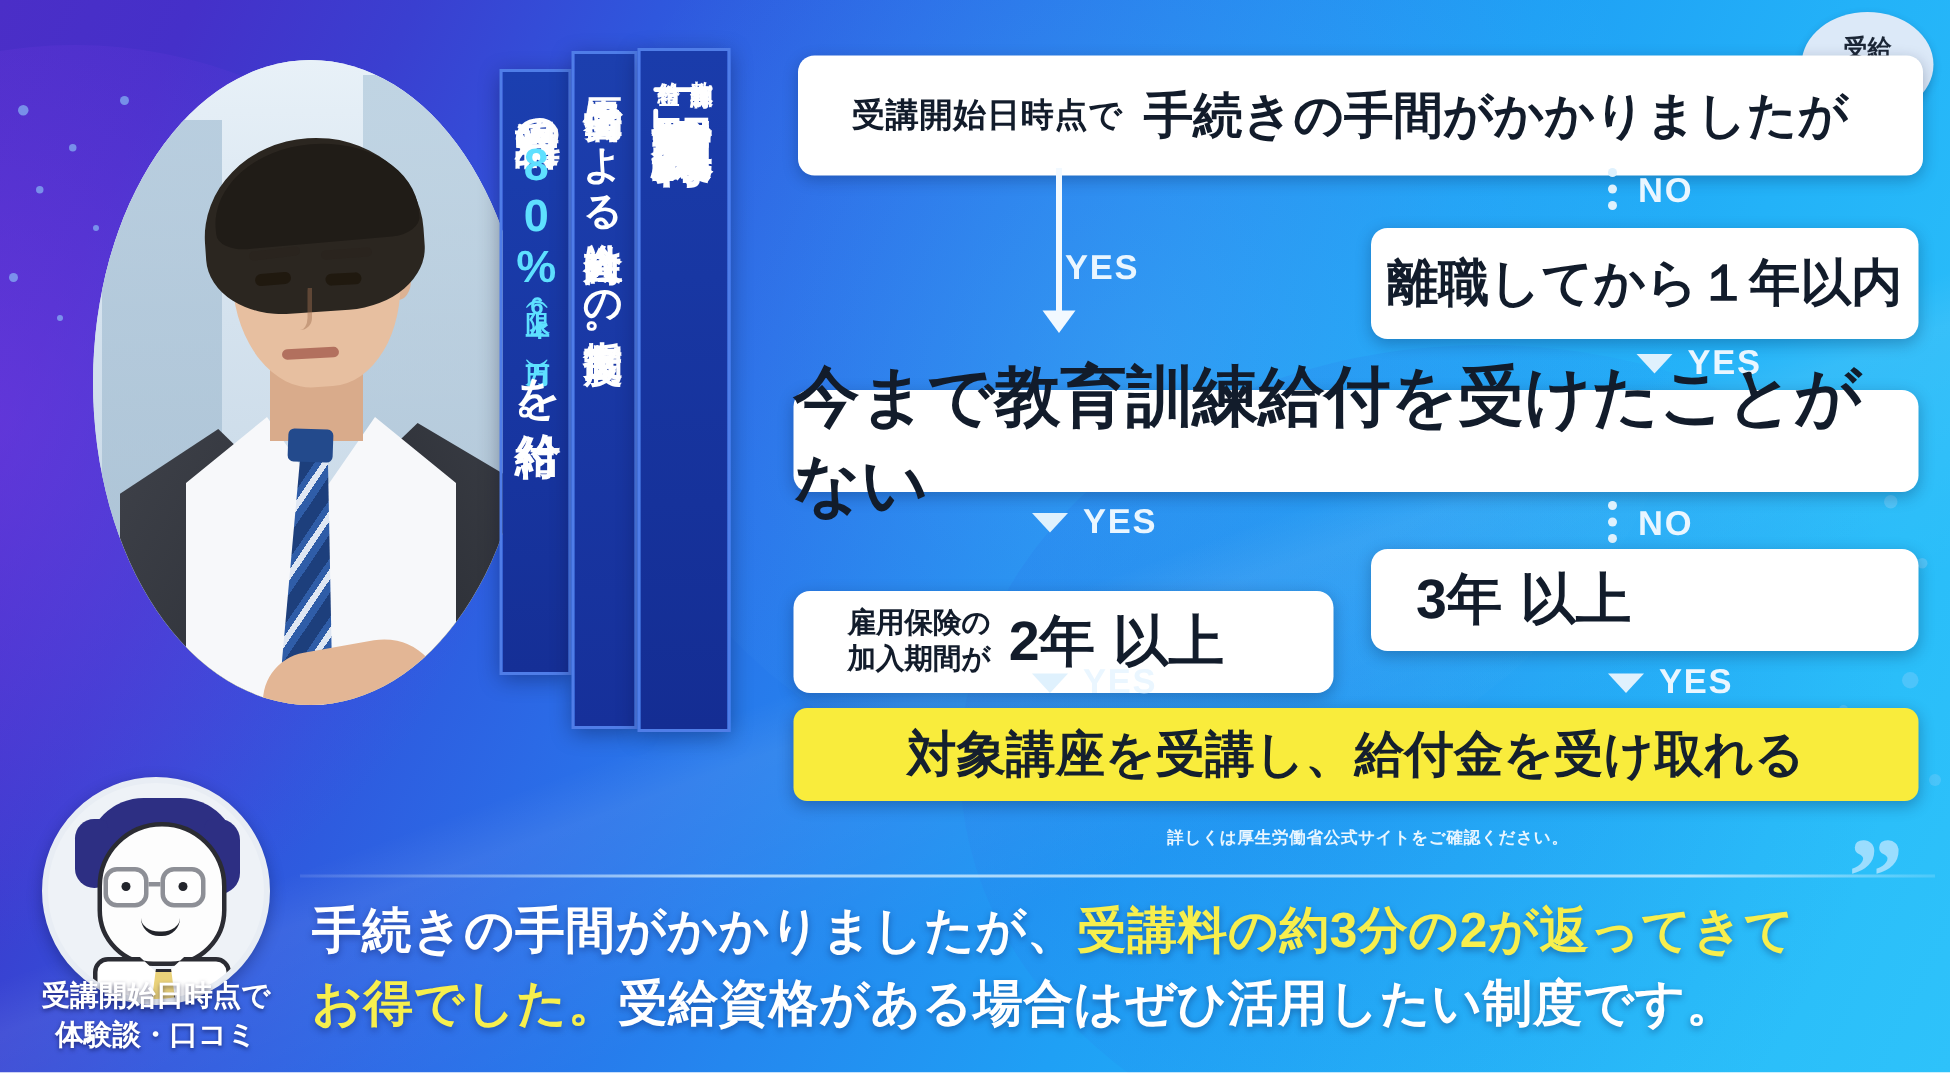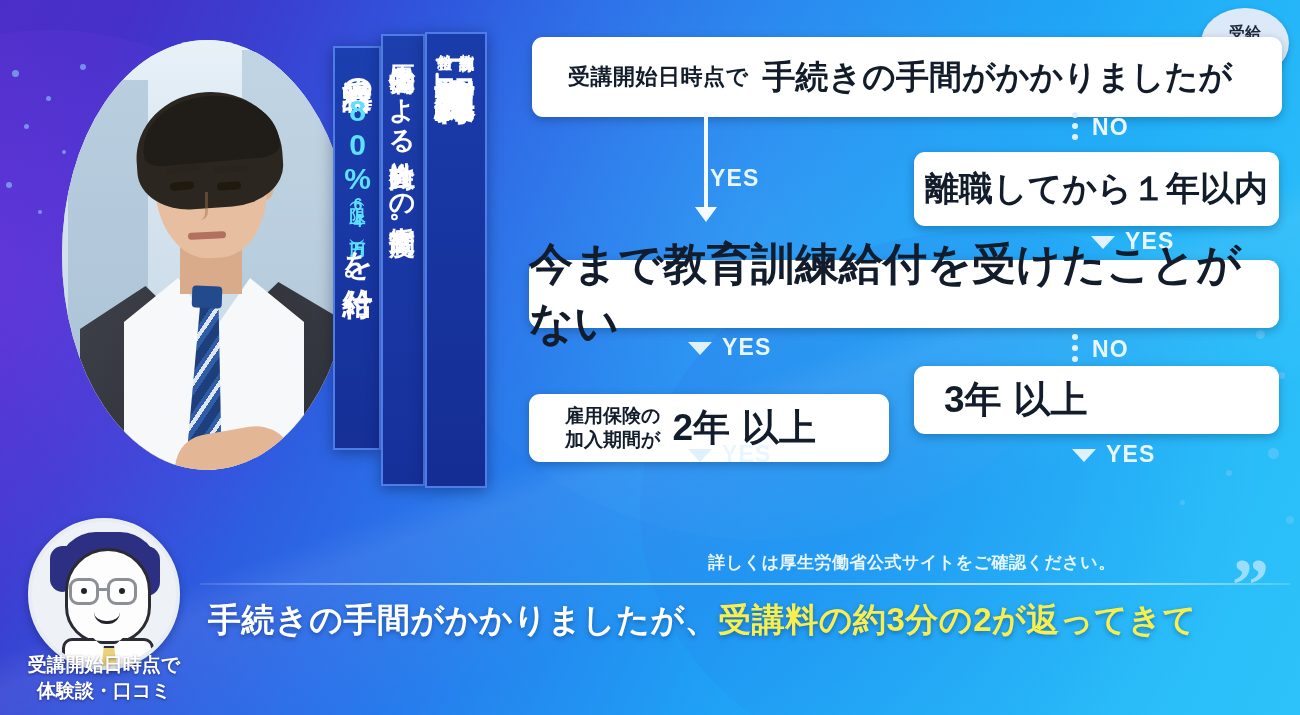--- a/index.html
+++ b/index.html
@@ -203,21 +203,21 @@
 
   .badge {
     position: absolute; left: 1201px; top: 8px; width: 88px; height: 70px;
     background: #dce9f8; border-radius: 50%;
     display: flex; flex-direction: column; align-items: center; justify-content: center;
     color: #1b2636; font-weight: 800; font-size: 16px; line-height: 1.25;
     box-shadow: 0 2px 6px rgba(0,20,60,.2);
   }
   .footnote {
     position: absolute; left: 524px; top: 551px; width: 776px;
-    text-align: center; color: #e9f6ff; font-size: 17px; font-weight: 700; letter-spacing: .5px;
+    text-align: center; color: #e9f6ff; font-size: 11px; font-weight: 700; letter-spacing: .5px;
   }
 
   
   .divider {
     position: absolute; left: 200px; top: 583px; width: 1090px; height: 2px;
     background: linear-gradient(90deg, rgba(255,255,255,.1), rgba(215,240,255,.75) 25%, rgba(215,240,255,.8) 85%, rgba(255,255,255,.15));
   }
   .quote-mark {
     position: absolute; left: 1232px; top: 556px;
     font-size: 74px; line-height: .8; color: rgba(198,233,255,.72);
@@ -382,20 +382,23 @@
       <span class="yrs unit">以上</span>
     </div>
 
     <div class="conn" id="lbl-yes4">
       <span class="tri"></span><span>YES</span>
     </div>
     <div class="conn" id="lbl-yes5">
       <span class="tri"></span><span>YES</span>
     </div>
 
+    <div class="node" id="n6">
+      <span class="lg">対象講座を受講し、給付金を受け取れる</span>
+    </div>
   </div>
 
   <div class="footnote">詳しくは厚生労働省公式サイトをご確認ください。</div>
 
   <div class="divider"></div>
   <div class="quote-mark">”</div>
 
   <div class="avatar">
     <div class="av-hair"></div>
     <div class="av-hair2"></div>
@@ -408,15 +411,16 @@
     <div class="av-eye r"></div>
     <div class="av-smile"></div>
     <div class="av-collar"></div>
     <div class="av-tie"></div>
   </div>
   <div class="avatar-label">受講開始日時点で
 体験談・口コミ</div>
 
   <div class="testimonial">
     <div><span>手続きの手間がかかりましたが、</span><span class="hl">受講料の約3分の2が返ってきて</span></div>
+    <div><span class="hl">お得でした。</span><span>受給資格がある場合はぜひ活用したい制度です。</span></div>
   </div>
 
 </div>
 
 </body></html>

